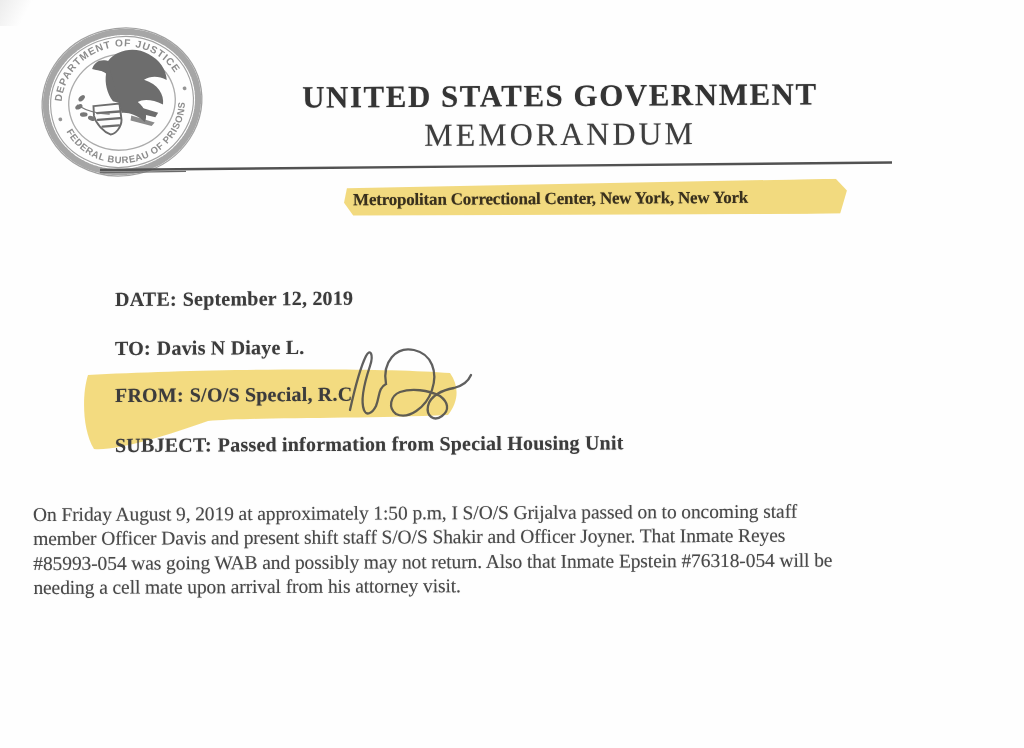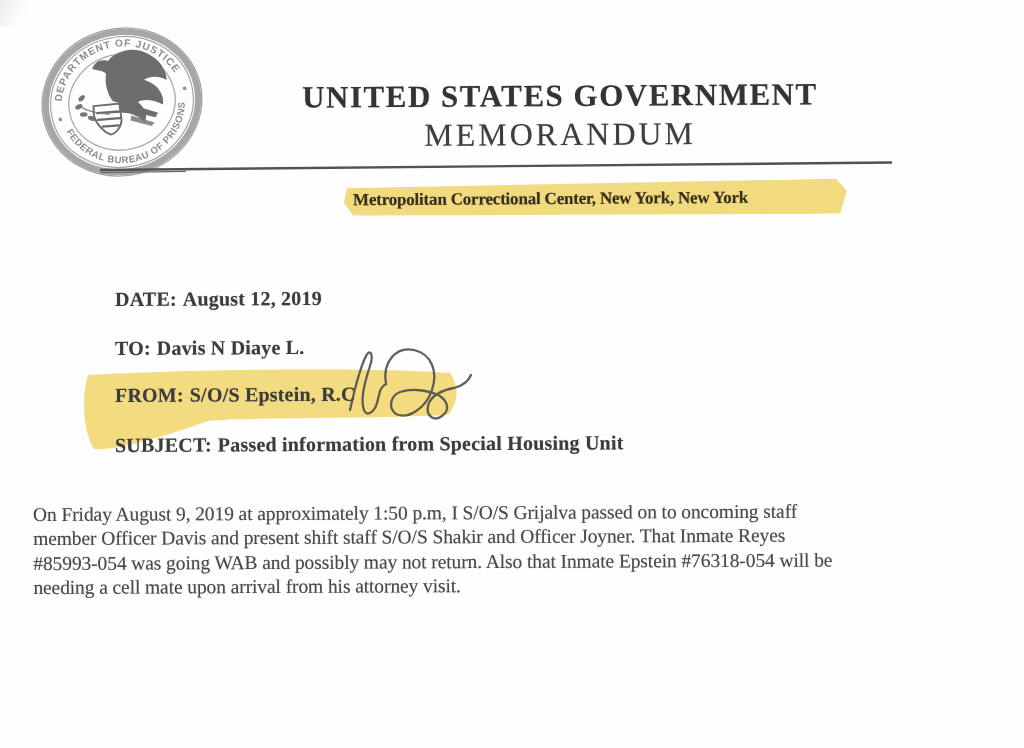--- a/index.html
+++ b/index.html
@@ -152,27 +152,27 @@
 
   <svg class="hl-swash" viewBox="0 0 400 100">
     <path d="M 10,13 C 120,7 300,5 372,11
              C 382,25 380,41 370,53
              C 280,57 170,55 130,59
              C 90,73 40,89 16,87
              C 4,67 4,32 10,13 Z" fill="var(--hl)" opacity=".95"></path>
   </svg>
 
   <div class="field f0">
-    <span class="lbl">DATE:</span><span class="val">August 12, 2019</span>
+    <span class="lbl">DATE:</span><span class="val">September 12, 2019</span>
   </div>
   <div class="field f1">
     <span class="lbl">TO:</span><span class="val">Davis N Diaye L.</span>
   </div>
   <div class="field f2">
-    <span class="lbl">FROM:</span><span class="val">S/O/S Epstein, R.C</span>
+    <span class="lbl">FROM:</span><span class="val">S/O/S Special, R.C</span>
   </div>
   <div class="field f3">
     <span class="lbl">SUBJECT:</span><span class="val">Passed information from Special Housing Unit</span>
   </div>
 
   <svg class="signature" viewBox="0 0 165 100">
     <path d="M22,74 C26,56 32,32 38,20
              C42,12 46,18 42,30
              C36,48 32,64 36,74
              C38,80 44,78 48,70

